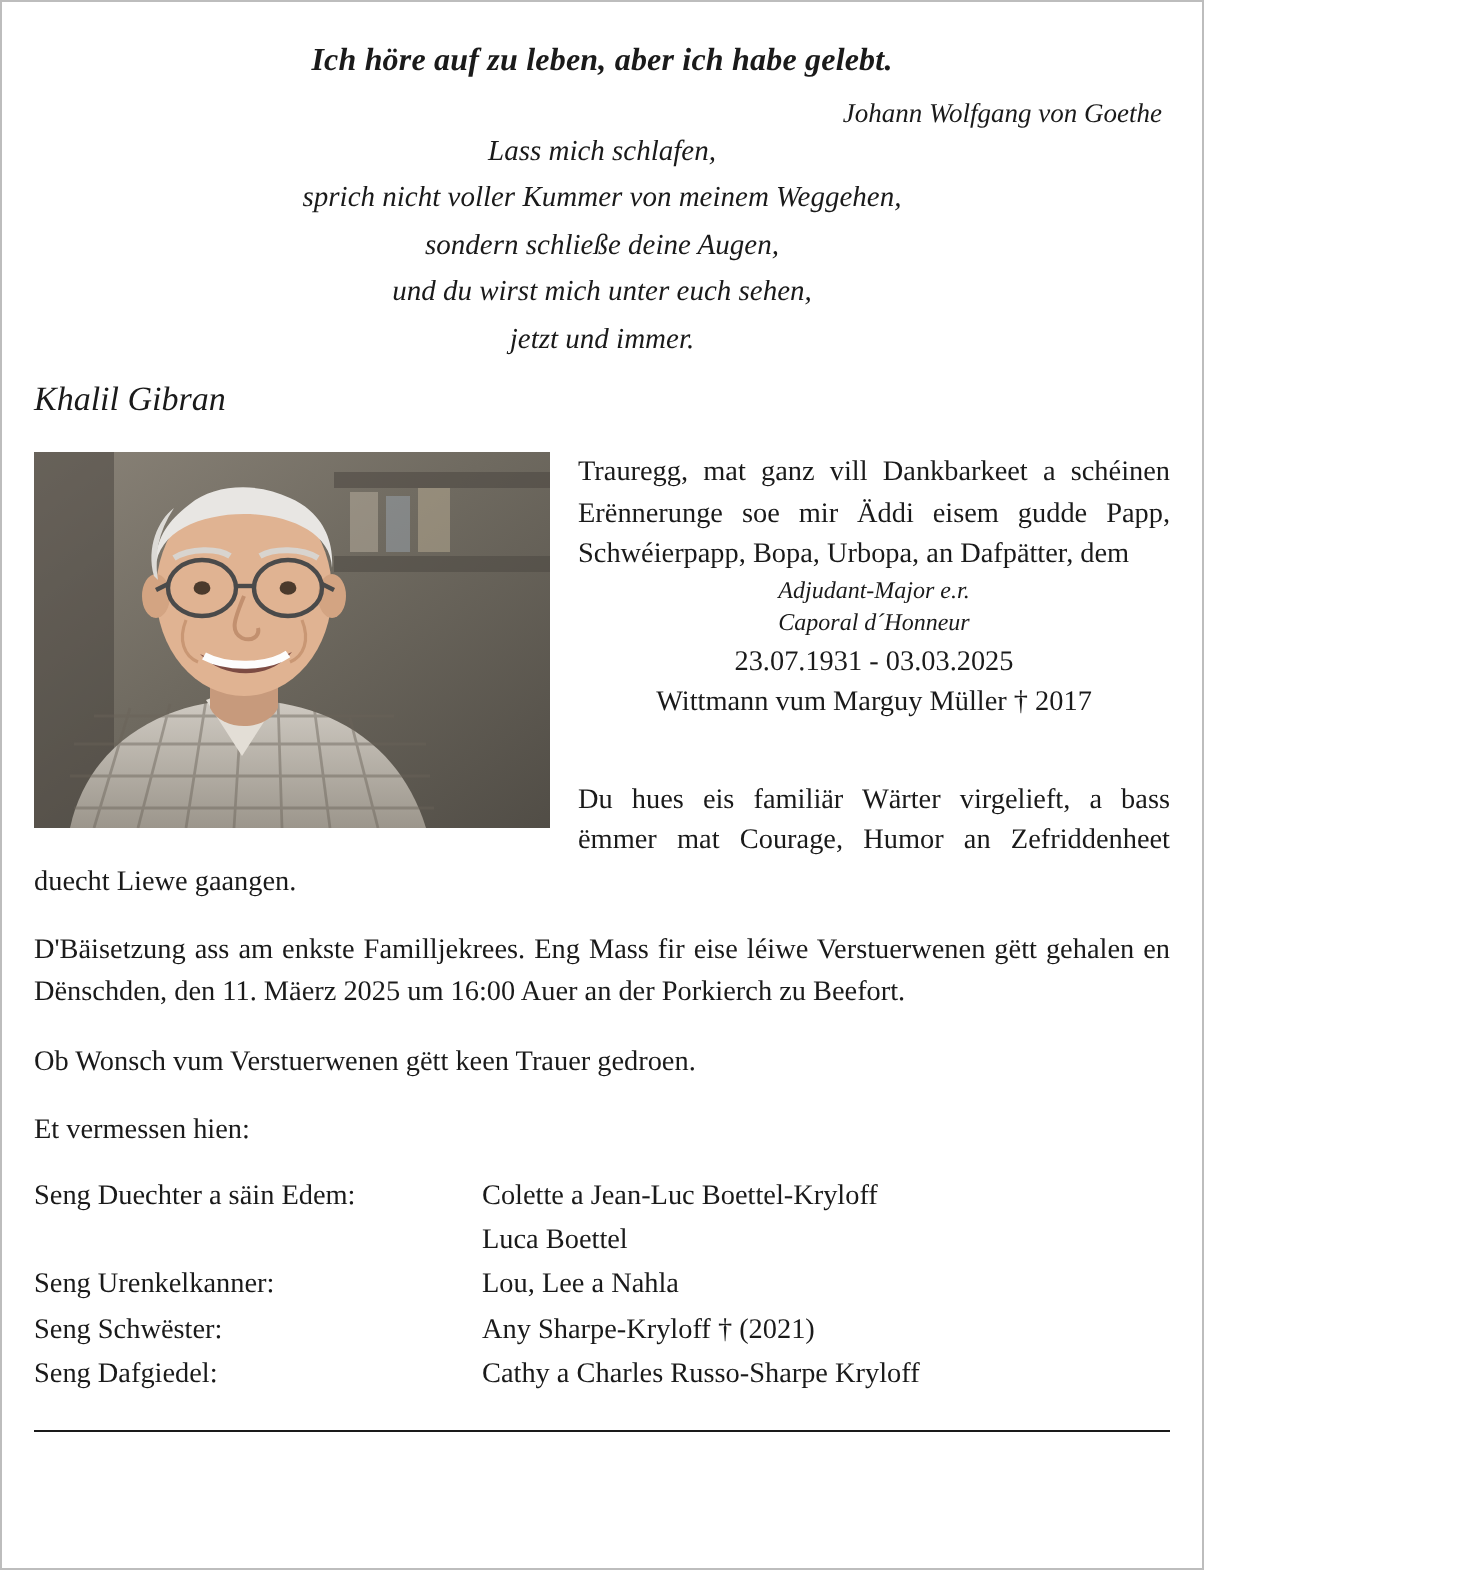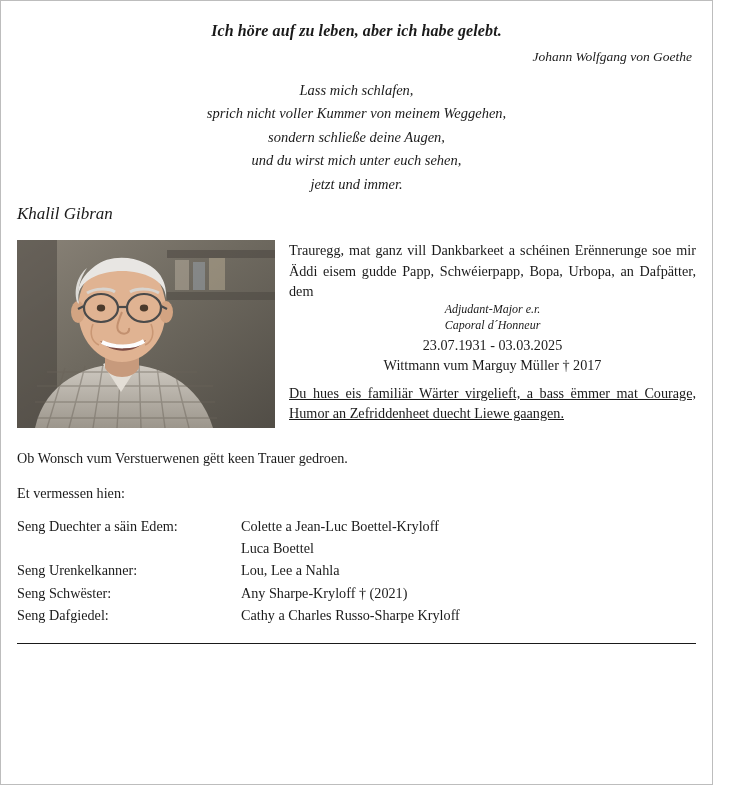--- a/index.html
+++ b/index.html
@@ -6,21 +6,21 @@
     margin: 0;
     padding: 0;
     background: #ffffff;
   }
   body {
     font-family: "Liberation Serif", serif;
     color: #1a1a1a;
   }
   .page {
     position: relative;
-    width: 713px;
+    width: 602px;
     height: 785px;
     box-sizing: border-box;
     background: #ffffff;
     border: 1px solid #bdbdbd;
     overflow: hidden;
   }
   .inner {
     padding: 16px 16px 10px 16px;
     box-sizing: border-box;
     height: 100%;
@@ -38,21 +38,20 @@
     font-style: italic;
     font-size: 13.5px;
     margin-top: 9px;
     padding-right: 4px;
   }
   .poem {
     text-align: center;
     font-style: italic;
     font-size: 14.5px;
     line-height: 1.62;
-    margin-top: 14px;
   }
   .attrib2 {
     text-align: left;
     font-style: italic;
     font-size: 17px;
     margin-top: 8px;
     padding-right: 12px;
   }
   .main-block {
     margin-top: 14px;
@@ -96,22 +95,21 @@
   }
   .spouse {
     text-align: center;
     font-size: 14.2px;
     line-height: 1.42;
   }
   .after-portrait {
     font-size: 14.2px;
     line-height: 1.45;
     text-align: justify;
-    margin-top: 7px;
-    text-decoration: underline;
+    margin-top: 28px;
   }
   .clear { clear: both; }
   .para {
     font-size: 14.2px;
     line-height: 1.45;
     text-align: justify;
     margin-top: 14px;
   }
   .family {
     margin-top: 12px;
@@ -233,20 +231,21 @@
 
       <div class="rank">Adjudant-Major e.r.</div>
       <div class="rank">Caporal d´Honneur</div>
       <div class="dates">23.07.1931 - 03.03.2025</div>
       <div class="spouse">Wittmann vum Marguy Müller † 2017</div>
 
       <div class="after-portrait">Du hues eis familiär Wärter virgelieft, a bass ëmmer mat Courage, Humor an Zefriddenheet duecht Liewe gaangen.</div>
       <div class="clear"></div>
     </div>
 
+    <div class="para">D'Bäisetzung ass am enkste Familljekrees. Eng Mass fir eise léiwe Verstuerwenen gëtt gehalen en Dënschden, den 11. Mäerz 2025 um 16:00 Auer an der Porkierch zu Beefort.</div>
     <div class="para">Ob Wonsch vum Verstuerwenen gëtt keen Trauer gedroen.</div>
     <div class="para">Et vermessen hien:</div>
 
     <table class="family">
       <tbody>
         <tr>
           <td class="lbl">Seng Duechter a säin Edem:</td>
           <td>Colette a Jean-Luc Boettel-Kryloff</td>
         </tr>
         <tr>

